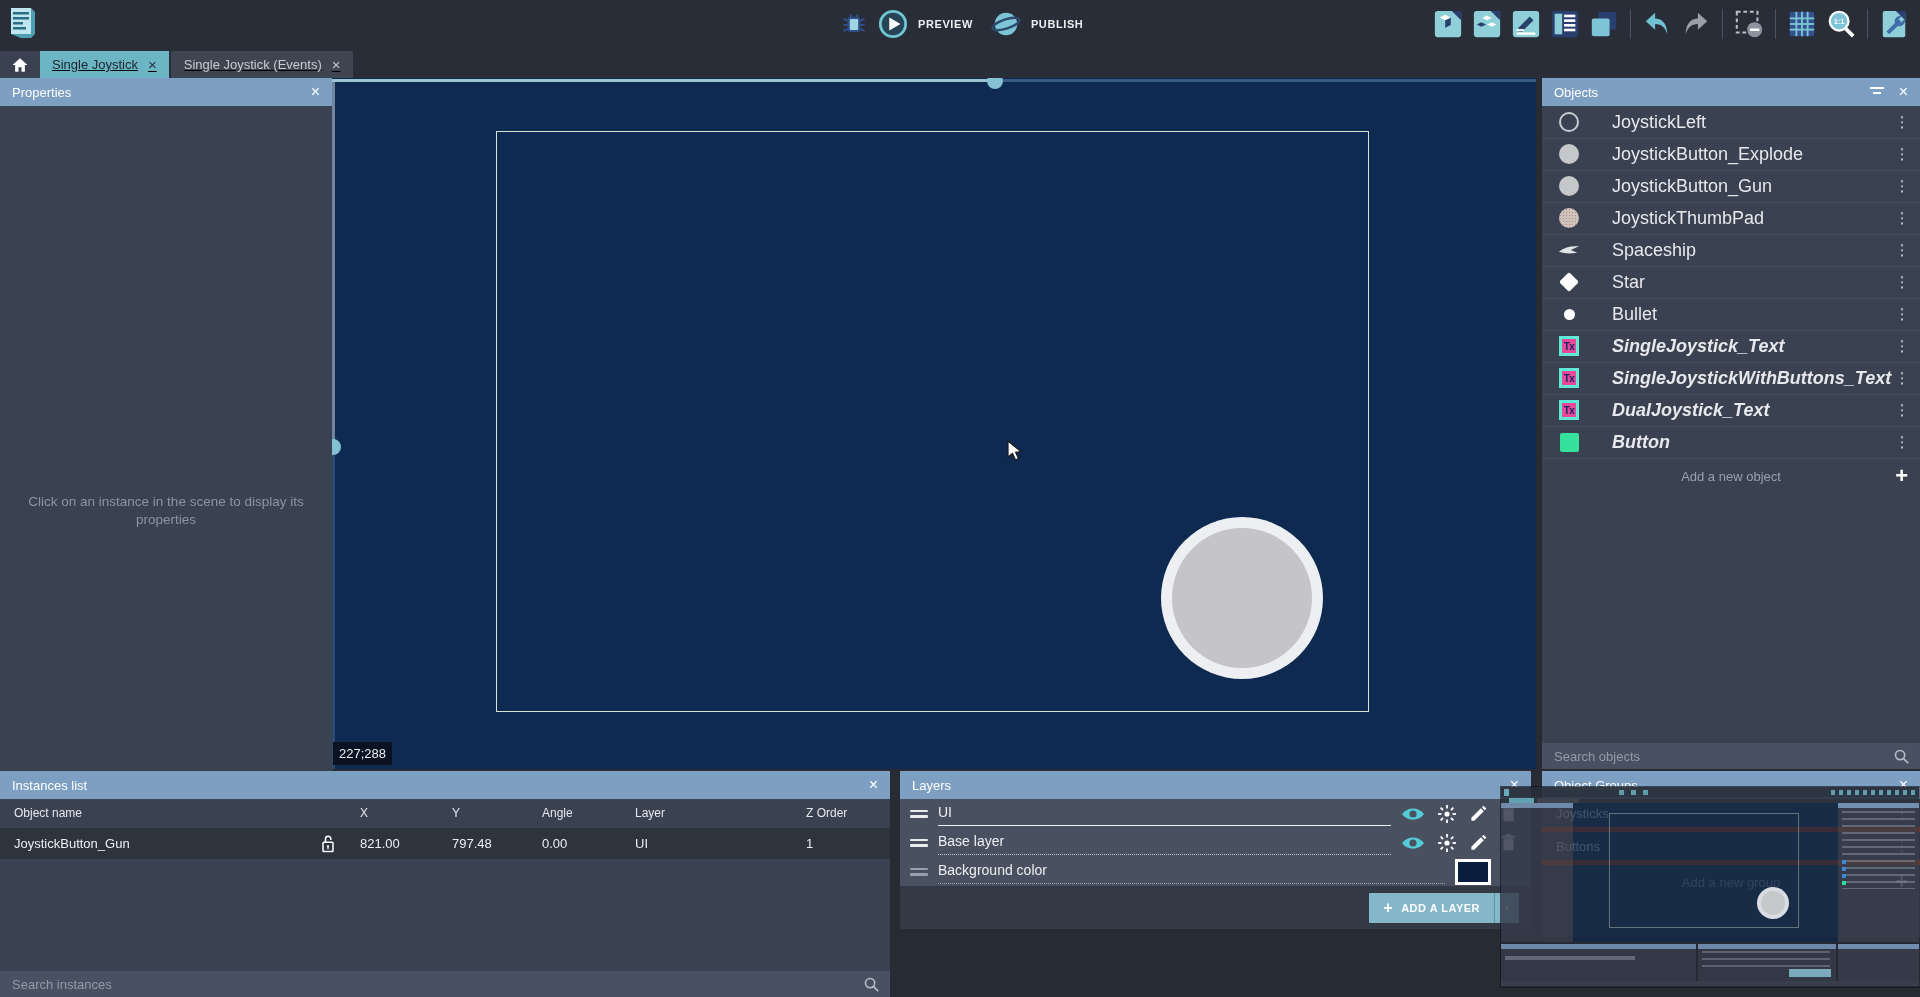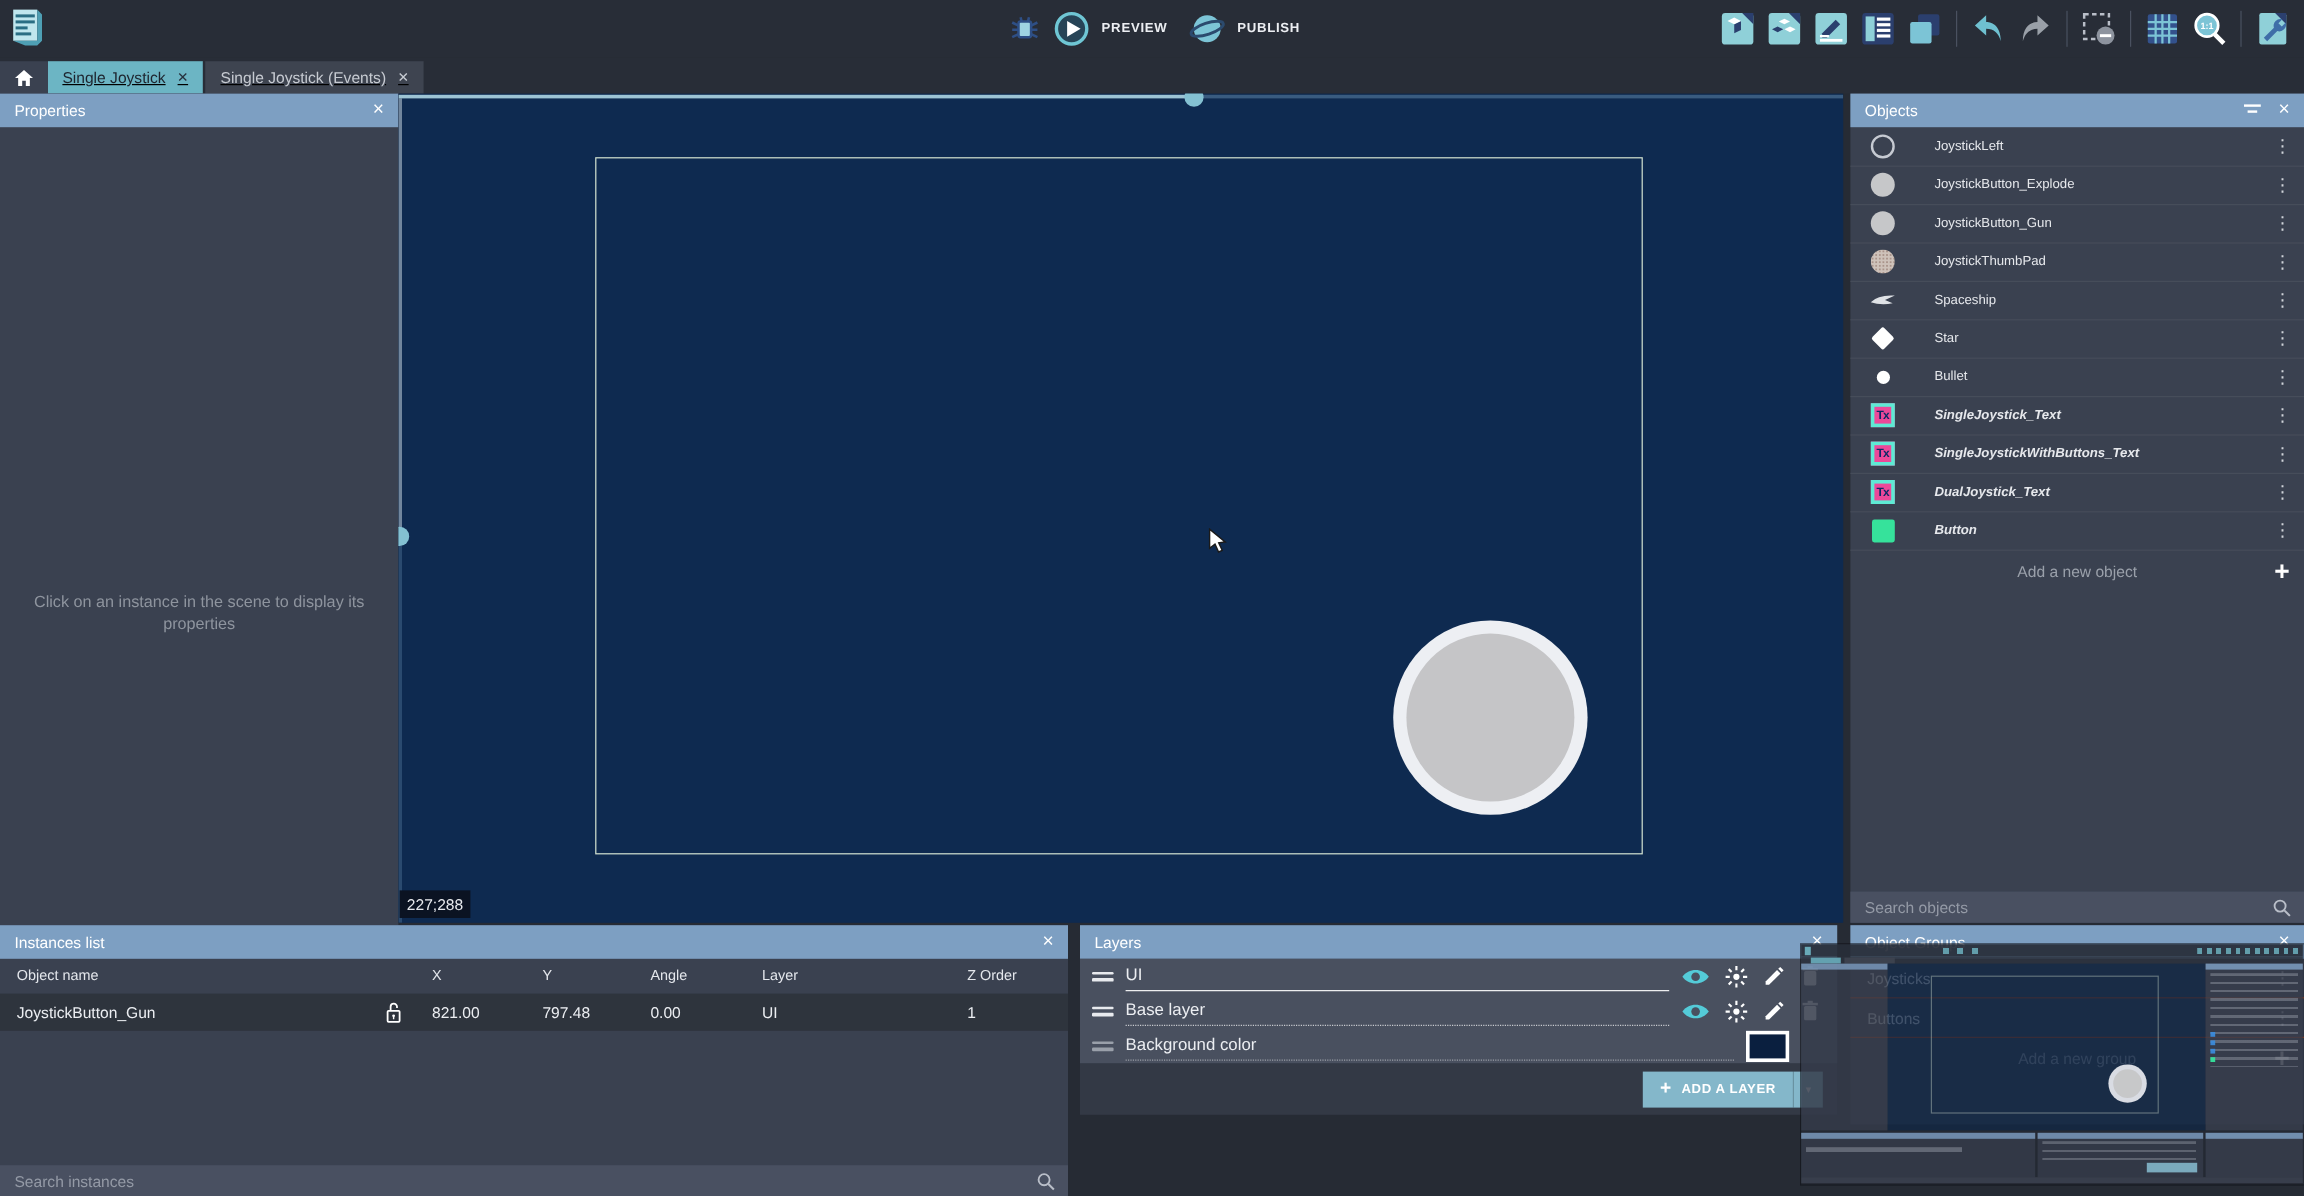--- a/index.html
+++ b/index.html
@@ -40,21 +40,21 @@
   .htrack1{position:absolute;left:0;top:1px;width:656px;height:3px;background:#9cc3d3;}
   .htrack2{position:absolute;left:670px;top:1px;right:0;height:3px;background:rgba(110,150,185,.45);}
   .hdot{position:absolute;left:655px;top:-5px;width:16px;height:16px;border-radius:50%;background:#84c1d2;}
   .vtrack1{position:absolute;left:0;top:4px;width:3px;height:358px;background:rgba(195,210,220,.55);}
   .vtrack2{position:absolute;left:0;top:376px;width:3px;bottom:0;background:rgba(110,150,185,.3);}
   .vdot{position:absolute;left:-7px;top:361px;width:16px;height:16px;border-radius:50%;background:#84c1d2;}
   
   #objects{left:1542px;top:78px;width:378px;height:691px;}
   .orow{position:absolute;left:0;right:0;height:32px;border-bottom:1px solid #464d5a;display:flex;align-items:center;}
   .oiconwrap{width:30px;margin-left:12px;display:flex;justify-content:center;align-items:center;}
-  .olabel{position:absolute;left:70px;color:#e6e8ec;font-size:11px;}
+  .olabel{position:absolute;left:70px;color:#e6e8ec;font-size:18px;}
   .olabel.bi{font-weight:bold;font-style:italic;text-align:right;}
   .dots{position:absolute;right:8px;width:20px;text-align:center;color:#d0d4da;font-size:15px;}
   .ic-ring{width:20px;height:20px;border-radius:50%;border:2.5px solid #c6cad2;box-sizing:border-box;}
   .ic-gray{width:20px;height:20px;border-radius:50%;background:#c6c7c9;}
   .ic-speck{width:20px;height:20px;border-radius:50%;background:#cec2ba;background-image:radial-gradient(rgba(140,110,100,.55) .8px,transparent .9px);background-size:3px 3px;}
   .ic-diamond{width:14px;height:14px;background:#fff;transform:rotate(45deg);border-radius:2px;}
   .ic-dot{width:11px;height:11px;border-radius:50%;background:#fff;}
   .ic-text{width:20px;height:20px;background:#ec4899;border:3px solid #5eead4;box-sizing:border-box;color:#0b2a66;font-size:10px;font-weight:bold;display:flex;align-items:center;justify-content:center;letter-spacing:-.5px;}
   .ic-green{width:19px;height:19px;background:#36e29b;border-radius:2px;}
   .addrow{position:absolute;left:0;right:0;height:34px;display:flex;align-items:center;justify-content:center;color:#9aa0aa;font-size:13px;}
@@ -79,21 +79,21 @@
   .u-dot{border-bottom:1.5px dotted rgba(255,255,255,.7);}
   .u-dot2{border-bottom:1.5px dotted rgba(255,255,255,.45);}
   .licons{display:flex;align-items:center;gap:12px;margin-right:4px;}
   .swatch{width:30px;height:20px;background:#0a1f3f;border:3px solid #fff;margin-right:30px;}
   #addlayer{position:absolute;right:12px;top:122px;height:30px;display:flex;align-items:stretch;background:#84b7ca;color:#fff;}
   #addlayer .main{display:flex;align-items:center;gap:8px;padding:0 14px;font-size:11px;font-weight:bold;letter-spacing:.5px;}
   #addlayer .plus{font-size:16px;font-weight:bold;}
   #addlayer .caret{width:24px;display:flex;align-items:center;justify-content:center;border-left:1px solid rgba(0,0,0,.2);font-size:9px;}
   
   #groups{left:1542px;top:771px;width:378px;height:166px;}
-  .grow{position:absolute;left:0;right:0;height:33px;border-bottom:1px solid #c2410c;display:flex;align-items:center;padding:0 14px;color:#dfe2e8;font-size:13px;box-sizing:border-box;}
+  .grow{position:absolute;left:0;right:0;height:33px;border-bottom:5px solid #c2410c;display:flex;align-items:center;padding:0 14px;color:#dfe2e8;font-size:13px;box-sizing:border-box;}
   
   #thumb{position:absolute;left:1500px;top:786px;width:420px;height:200px;background:rgba(33,39,49,.42);border:1px solid rgba(0,0,0,.35);}
   #thumb .m{position:absolute;}
 </style>
 </head>
 <body>
 
 <div id="app">
 
   <div id="topbar">

